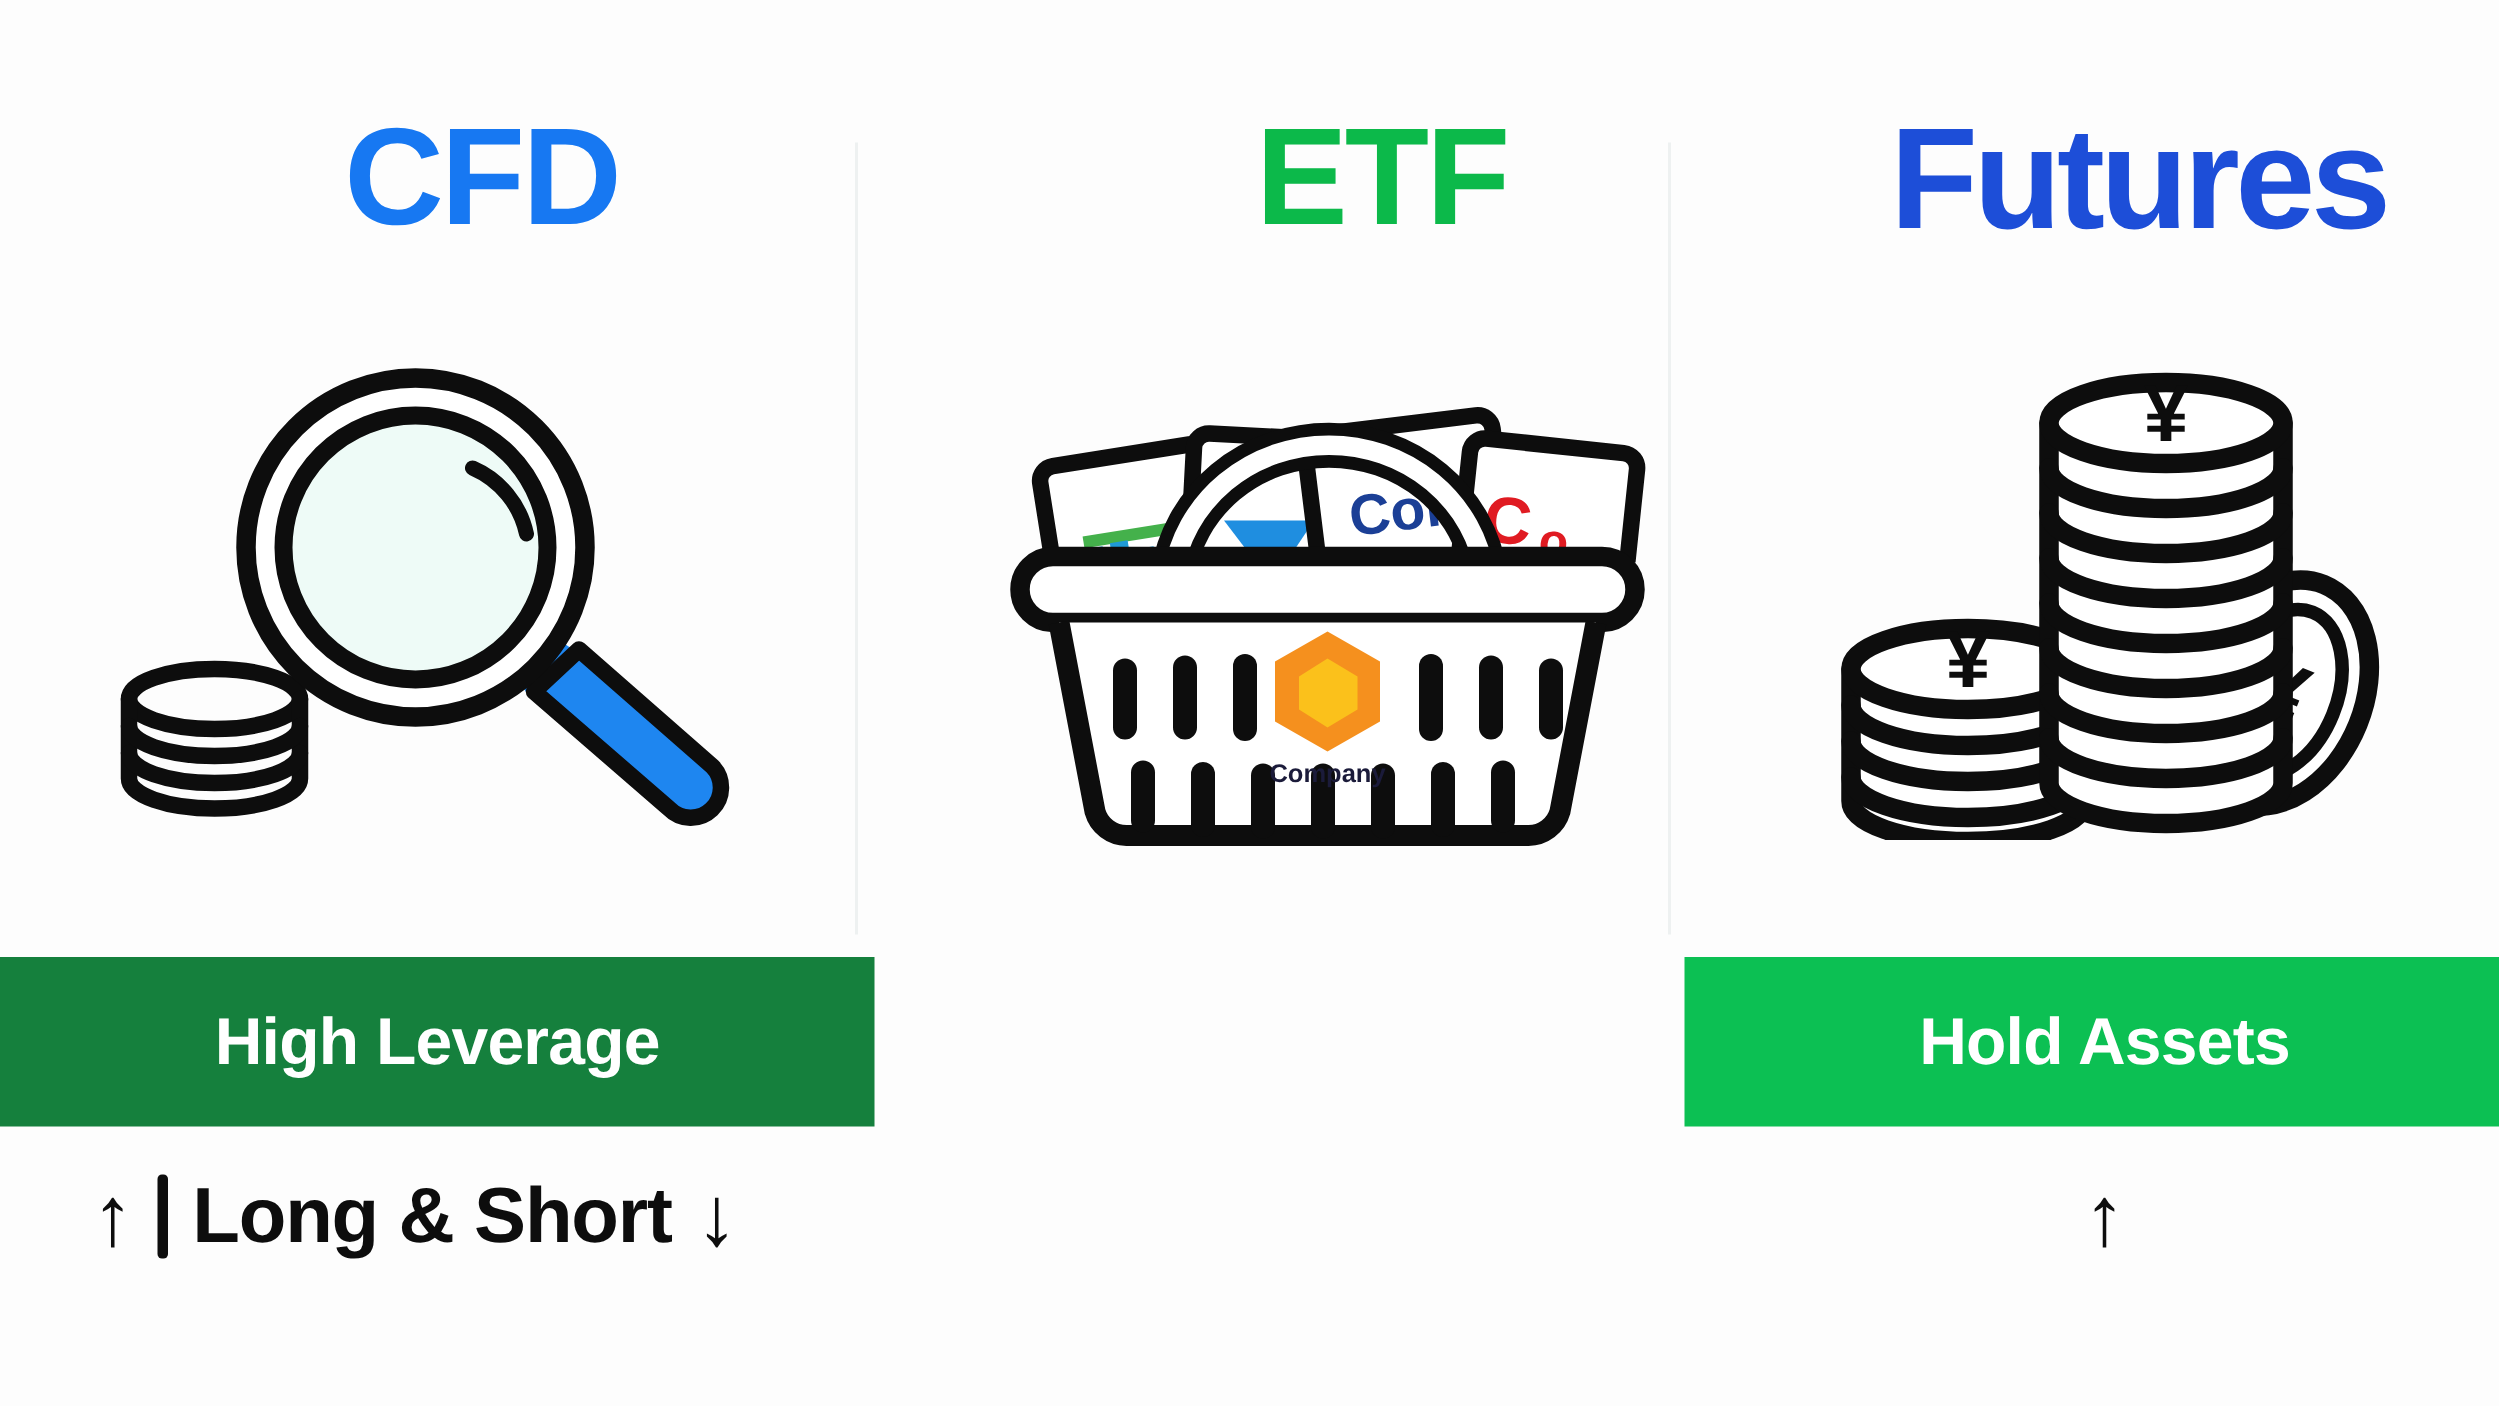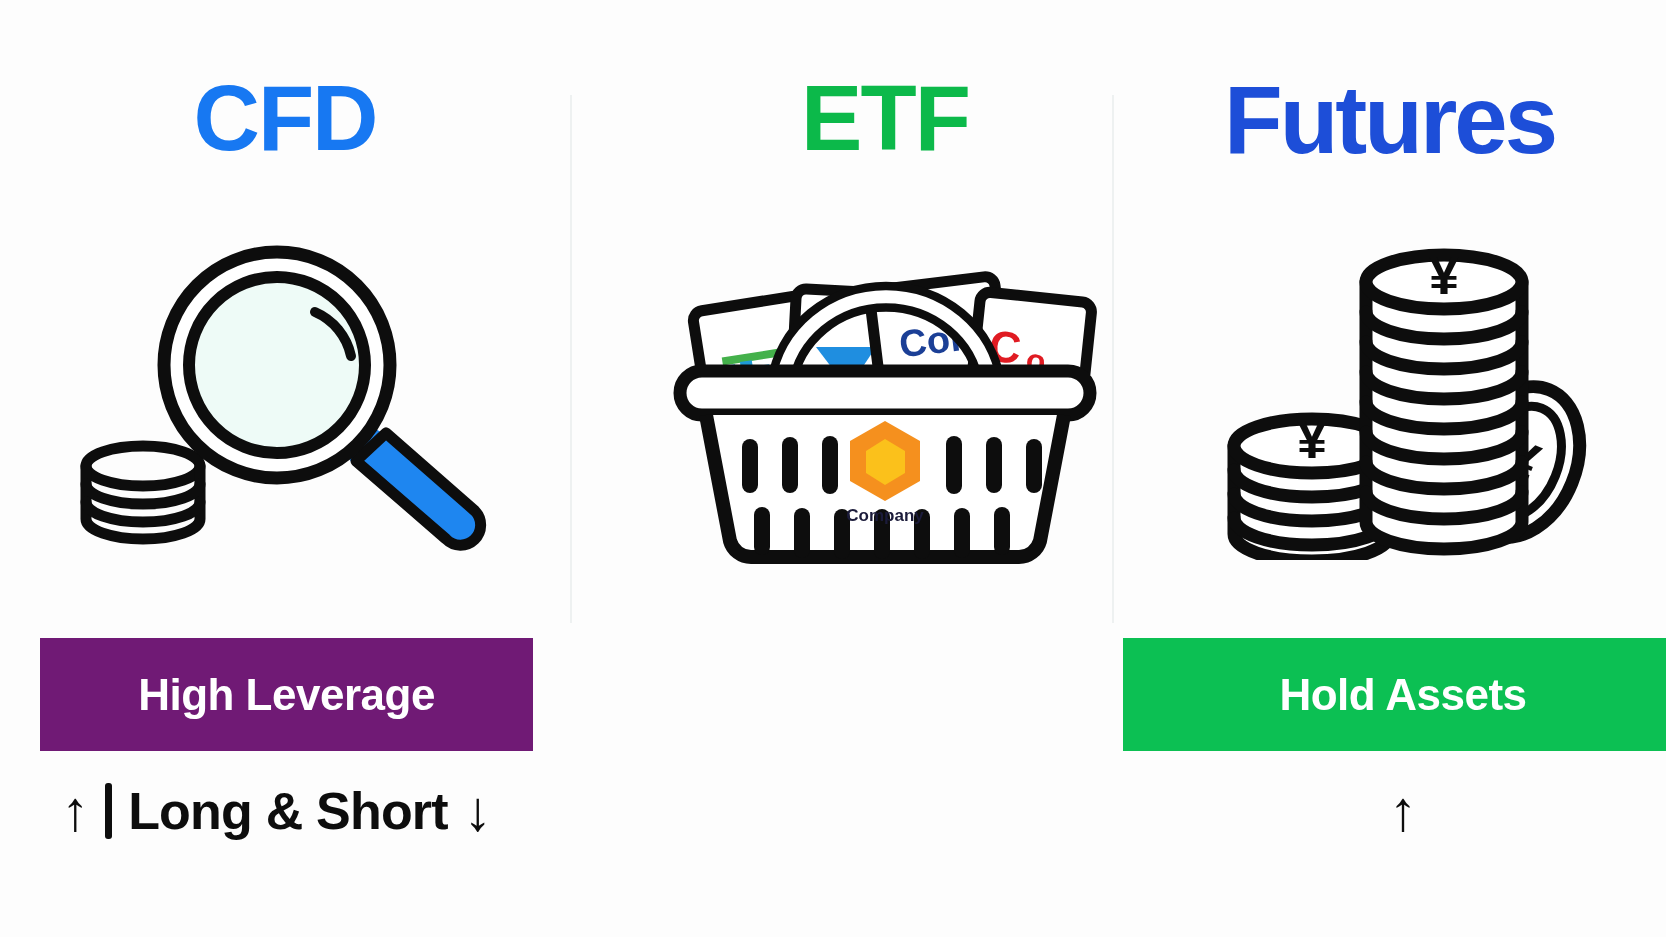--- a/index.html
+++ b/index.html
@@ -45,20 +45,21 @@
   .title {
     position: absolute;
     top: 72px;
     left: 0;
     width: 100%;
     text-align: center;
     font-size: 92px;
     font-weight: 700;
     letter-spacing: -2px;
     line-height: 1;
+    padding-left: 36px;
   }
   .title.cfd-t     { color: #1778f2; }
   .title.etf-t     { color: #0cb94a; }
   .title.futures-t { color: #1d4ed8; font-size: 96px; letter-spacing: -3px; }
 
   
   .icon-area {
     position: absolute;
     top: 200px;
     left: 0;
@@ -71,21 +72,21 @@
 
   
   .banner {
     position: absolute;
     top: 638px;
     height: 113px;
     display: flex;
     align-items: center;
     justify-content: center;
   }
-  .banner.b-cfd     { left: 0px;    width: 493px; background: #701a75; margin-left: 40px; }
+  .banner.b-cfd     { left: 0px;    width: 583px; background: #15803d; }
   .banner.b-etf     { left: 553px;  width: 560px; background: #0cc053; }
   .banner-label {
     color: #ffffff;
     font-size: 44px;
     font-weight: 700;
     letter-spacing: -0.5px;
     white-space: nowrap;
   }
 
   

